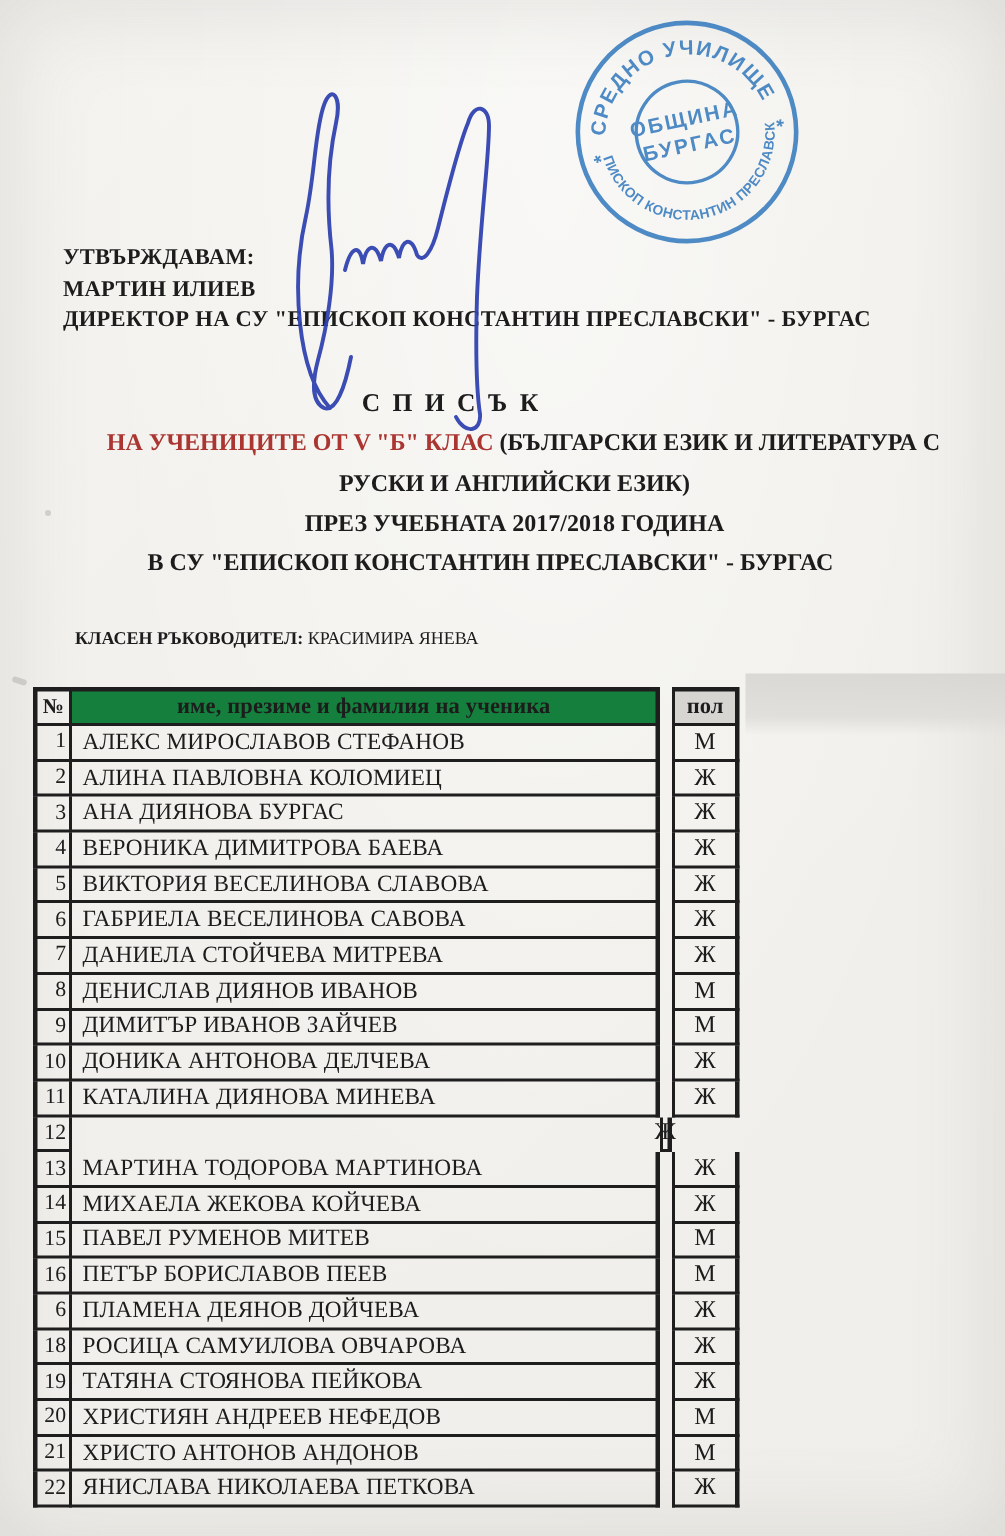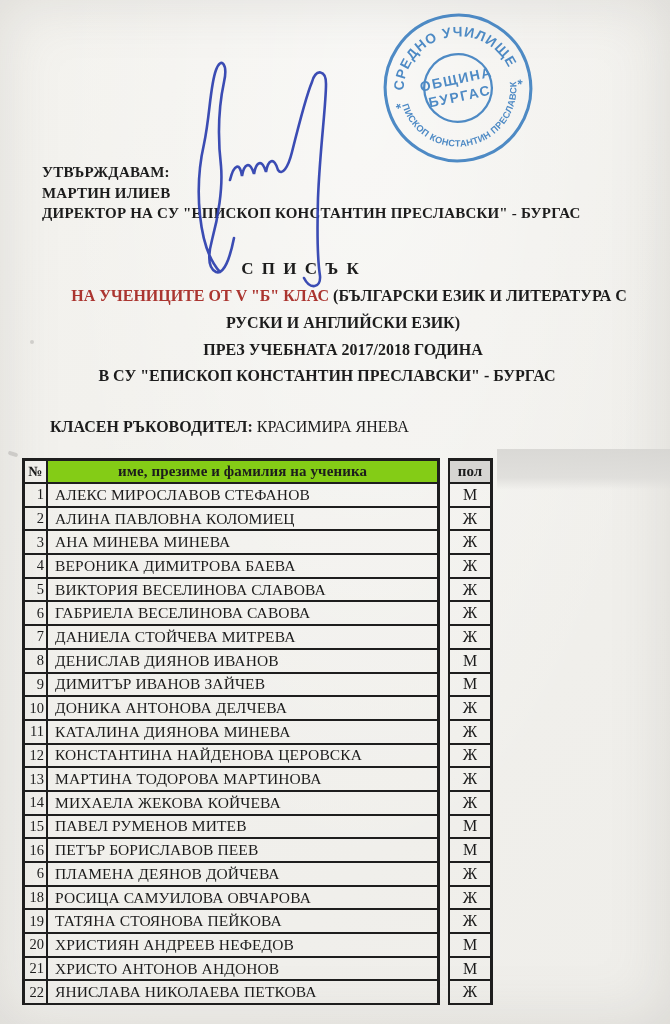--- a/index.html
+++ b/index.html
@@ -27,42 +27,42 @@
   
   .t-line{left:0;right:0;text-align:center;font-weight:bold;white-space:nowrap;}
   .t-head{top:259px;font-size:17px;letter-spacing:2px;transform:translateX(-34px);}
   .t-l2{top:287px;font-size:16px;transform:translateX(14px);}
   .t-l2 .red{color:var(--accent-red,#ab3530);}
   .t-l3{top:314px;font-size:16px;transform:translateX(8px);}
   .t-l4{top:341px;font-size:16px;transform:translateX(8px);}
   .t-l5{top:367px;font-size:16px;transform:translateX(-8px);}
 
   
-  .teacher{left:50px;top:418px;font-size:16px;}
+  .teacher{left:50px;top:418px;font-size:12px;}
   .teacher .lbl{font-weight:bold;}
 
   
   .band{left:497px;top:449px;width:173px;height:41px;
         background:linear-gradient(to bottom,#d5d4d1 0%,#dddcd9 70%,rgba(221,220,217,0) 100%);
         opacity:.85;}
   .speck1{left:8px;top:452px;width:10px;height:4px;background:#b9b8b4;border-radius:2px;opacity:.6;transform:rotate(18deg);}
   .speck2{left:30px;top:340px;width:4px;height:4px;background:#c2c1bd;border-radius:50%;opacity:.7;}
 
   
   .doc-table{left:22px;top:458px;width:471px;}
   .t-row{display:grid;grid-template-columns:26px 392px 8px 45px;}
   .t-row > div{display:flex;align-items:center;box-sizing:border-box;}
   .bc{border-color:#1e1e1e;border-style:solid;border-width:0;}
   .c-num{border-left-width:3px;border-right-width:2px;border-bottom-width:2px;
          justify-content:flex-end;padding-right:2px;font-size:14.5px;}
   .c-name{border-right-width:3px;border-bottom-width:2px;padding-left:7px;font-size:15.5px;letter-spacing:.1px;}
   .c-gender{border-left-width:2.5px;border-right-width:3px;border-bottom-width:2px;
             justify-content:center;font-size:16px;}
   .hdr > div{border-top-width:3px;height:26px;font-weight:bold;}
-  .hdr .c-name{justify-content:center;background:#84cc16;font-size:15px;padding-left:0;}
+  .hdr .c-name{justify-content:center;background:#15803d;font-size:15px;padding-left:0;}
   .hdr .c-gender{background:#d6d5d2;font-size:15px;}
   .hdr .c-num{font-size:14px;justify-content:center;padding-right:0;}
   .body-row > div{height:23.7px;}
 </style>
 </head>
 <body>
 
 <div class="abs band"></div>
 <div class="abs speck1"></div>
 <div class="abs speck2"></div>
@@ -147,21 +147,21 @@
     <div class="bc c-gender">М</div>
   </div>
       <div class="t-row body-row">
     <div class="bc c-num">2</div>
     <div class="bc c-name">АЛИНА ПАВЛОВНА КОЛОМИЕЦ</div>
     <div class="c-gap"></div>
     <div class="bc c-gender">Ж</div>
   </div>
       <div class="t-row body-row">
     <div class="bc c-num">3</div>
-    <div class="bc c-name">АНА МИНЕВА МИНЕВА</div>
+    <div class="bc c-name">АНА ДИЯНОВА БУРГАС</div>
     <div class="c-gap"></div>
     <div class="bc c-gender">Ж</div>
   </div>
       <div class="t-row body-row">
     <div class="bc c-num">4</div>
     <div class="bc c-name">ВЕРОНИКА ДИМИТРОВА БАЕВА</div>
     <div class="c-gap"></div>
     <div class="bc c-gender">Ж</div>
   </div>
       <div class="t-row body-row">
@@ -201,21 +201,20 @@
     <div class="bc c-gender">Ж</div>
   </div>
       <div class="t-row body-row">
     <div class="bc c-num">11</div>
     <div class="bc c-name">КАТАЛИНА ДИЯНОВА МИНЕВА</div>
     <div class="c-gap"></div>
     <div class="bc c-gender">Ж</div>
   </div>
       <div class="t-row body-row">
     <div class="bc c-num">12</div>
-    <div class="bc c-name">КОНСТАНТИНА НАЙДЕНОВА ЦЕРОВСКА</div>
     <div class="c-gap"></div>
     <div class="bc c-gender">Ж</div>
   </div>
       <div class="t-row body-row">
     <div class="bc c-num">13</div>
     <div class="bc c-name">МАРТИНА ТОДОРОВА МАРТИНОВА</div>
     <div class="c-gap"></div>
     <div class="bc c-gender">Ж</div>
   </div>
       <div class="t-row body-row">

